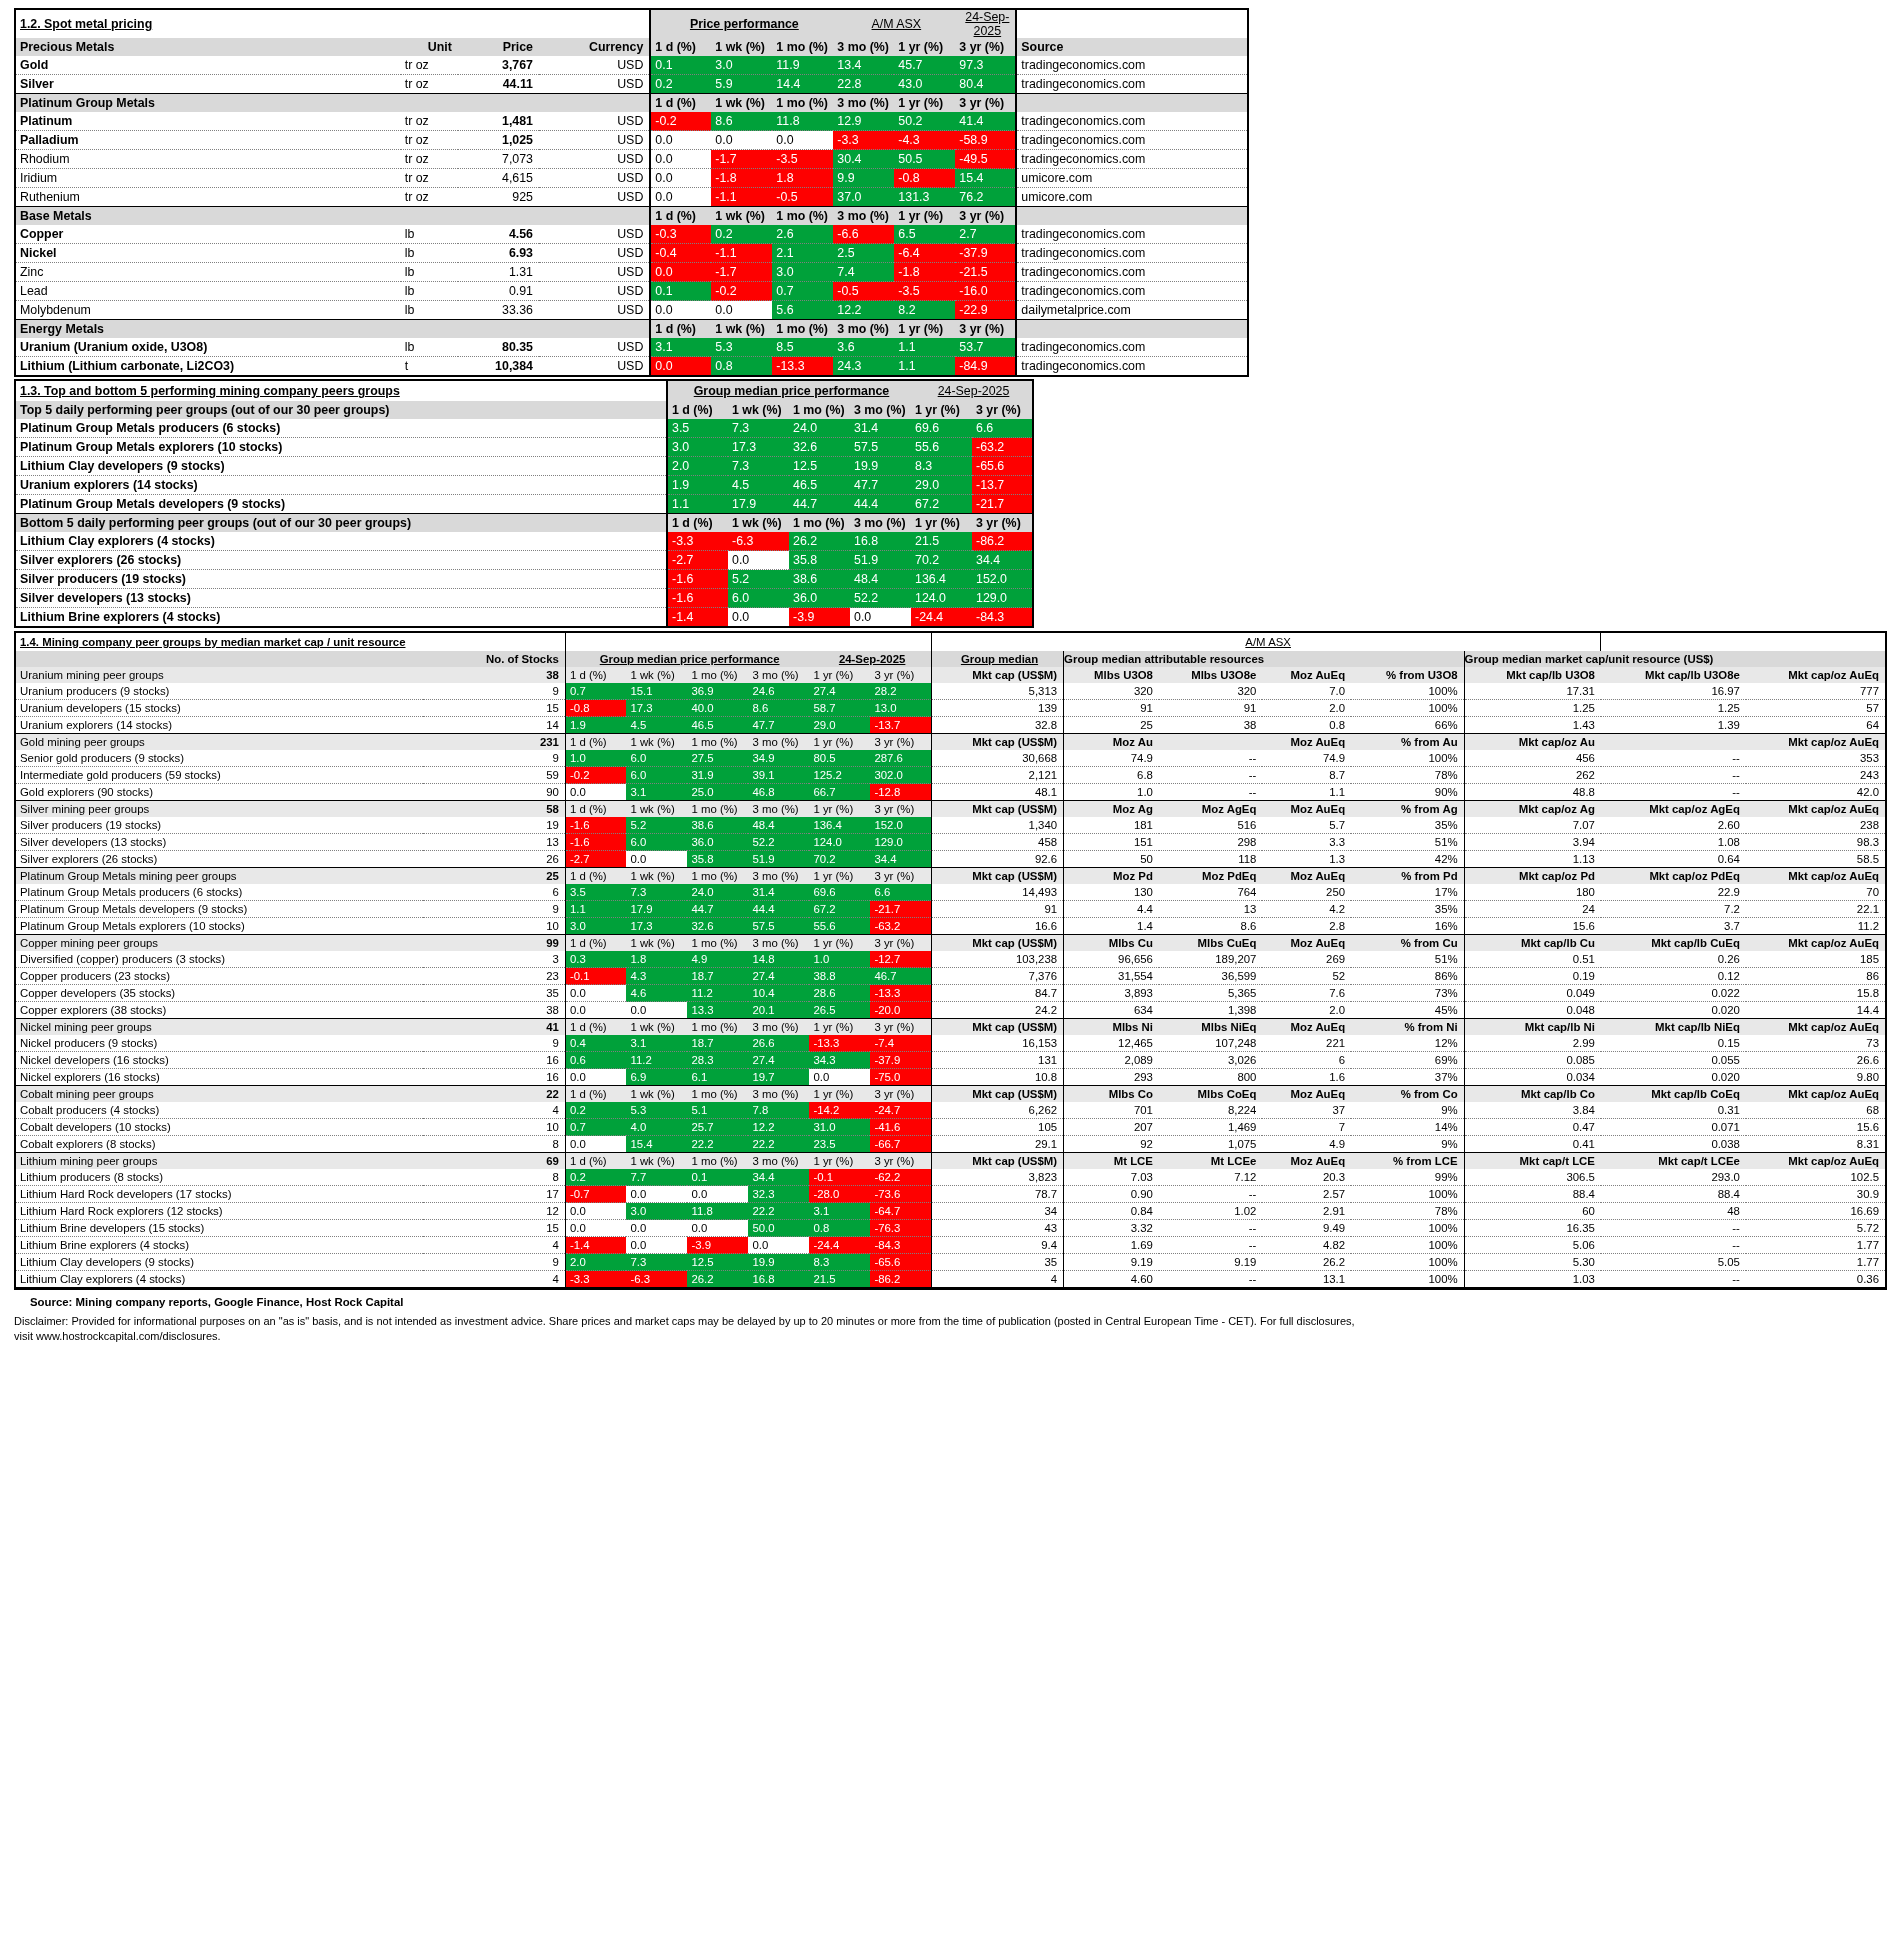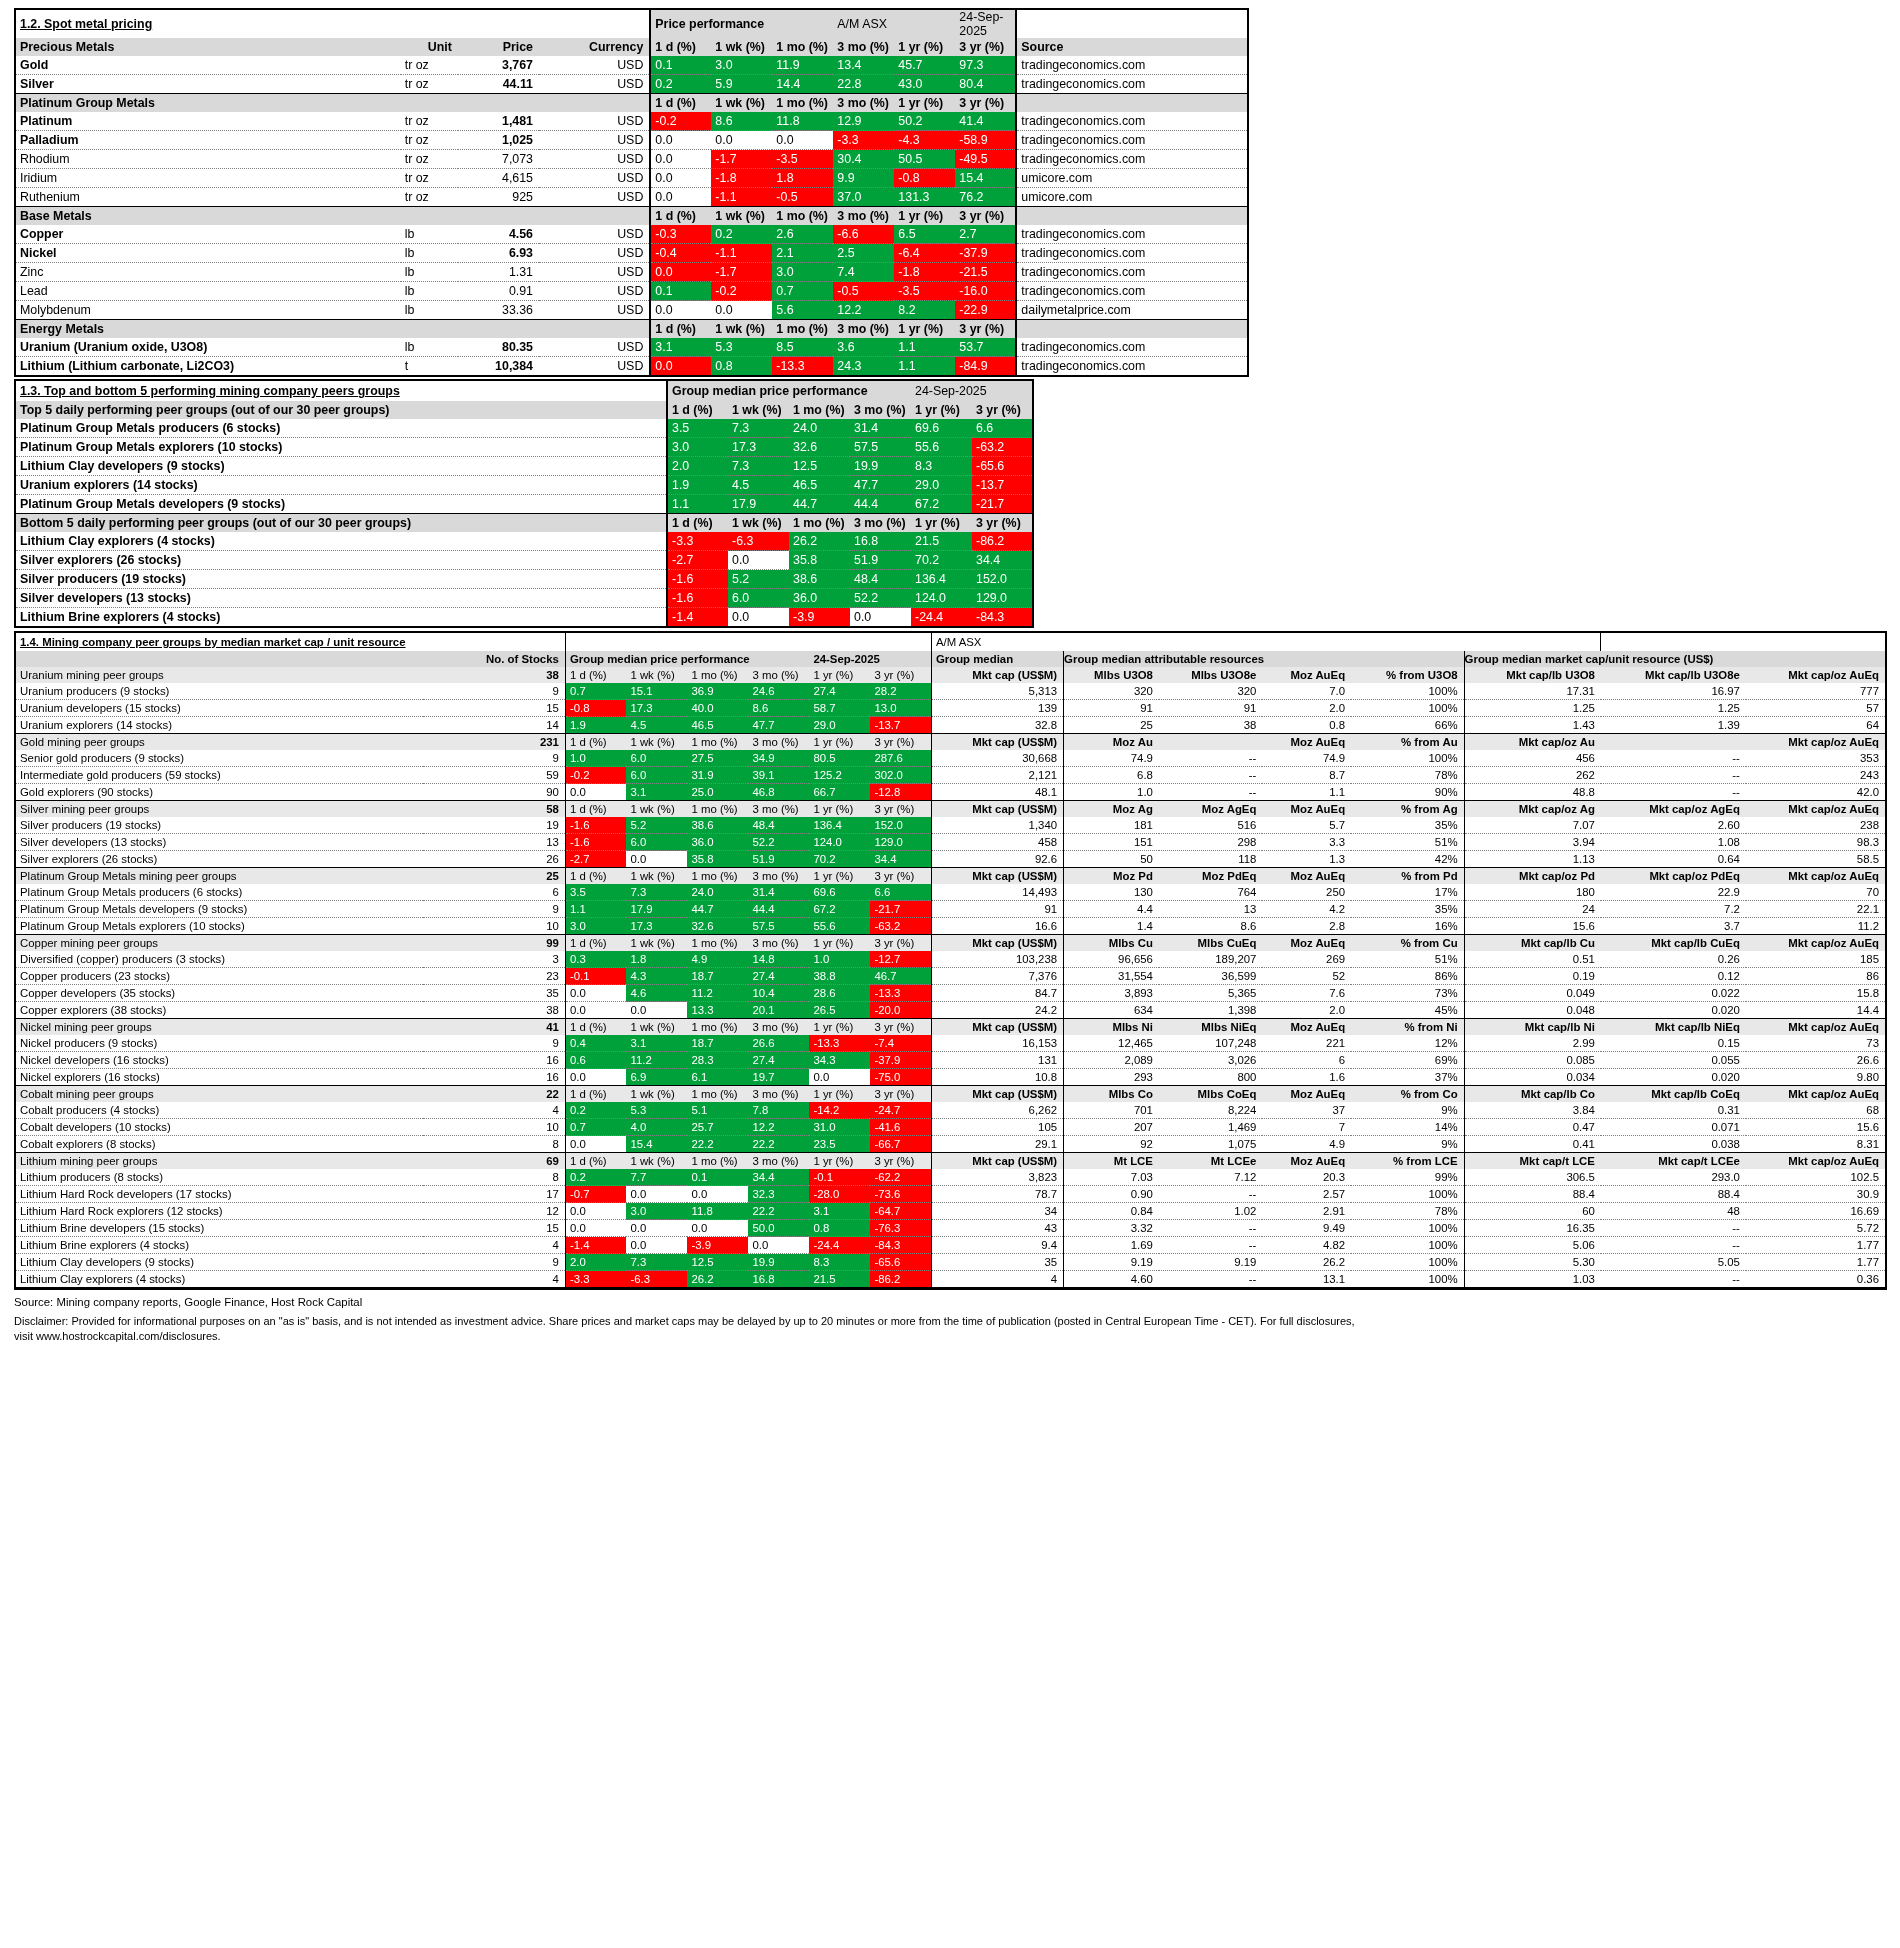--- a/index.html
+++ b/index.html
@@ -21,21 +21,21 @@
   .sect-title {
     font-size: 15px; font-weight: bold; text-decoration: underline;
     padding: 3px 4px 3px 4px; white-space: nowrap;
   }
   .hdr-grey { background: #d9d9d9; font-weight: bold; }
   .hdr-grey-n { background: #d9d9d9; }
   .row-label { padding: 2px 4px; white-space: nowrap; }
   .bold { font-weight: bold; }
   .num { text-align: right; padding: 2px 6px 2px 3px; white-space: nowrap; }
   .cen { text-align: left; }
-  .lft { text-align: left; padding-left: 4px; }
+  .lft { text-align: center; padding-left: 4px; text-decoration: underline; }
   .perf { text-align: left; padding: 2px 4px; width: 61px; white-space: nowrap; }
   .green { background: #00a13a; color: #ffffff; }
   .red { background: #fe0000; color: #ffffff; }
   .white { background: #ffffff; color: #000000; }
   .dashed-b { border-bottom: 1px dotted #808080; }
   .solid-b { border-bottom: 1px solid #000000; }
 
   
   #sec12 { border: 2px solid #000; width: 1235px; }
   #sec12 td { font-size: 12.4px; }
@@ -47,21 +47,21 @@
   #sec13 td { font-size: 12.4px; }
 
   
   #sec14wrap { border: 2px solid #000; margin-top: 3px; width: 1873px; }
   #sec14 { width: 100%; padding-left: 32px; }
   #sec14 td { font-size: 11.4px; }
   #sec14 .grp { background: #e8e8e8; }
   .vsep { border-left: 1.5px solid #000; }
 
   .footer { font-size: 11.4px; margin-top: 6px; }
-  .footer .src { font-weight: normal; }
+  .footer .src { font-weight: bold; margin-left: 16px; }
   .disc { font-size: 11px; margin-top: 6px; line-height: 1.35; }
 </style>
 </head>
 <body>
 
 <div class="page">
 
   <table id="sec12">
     <tbody id="s12-body">
         <tr>

